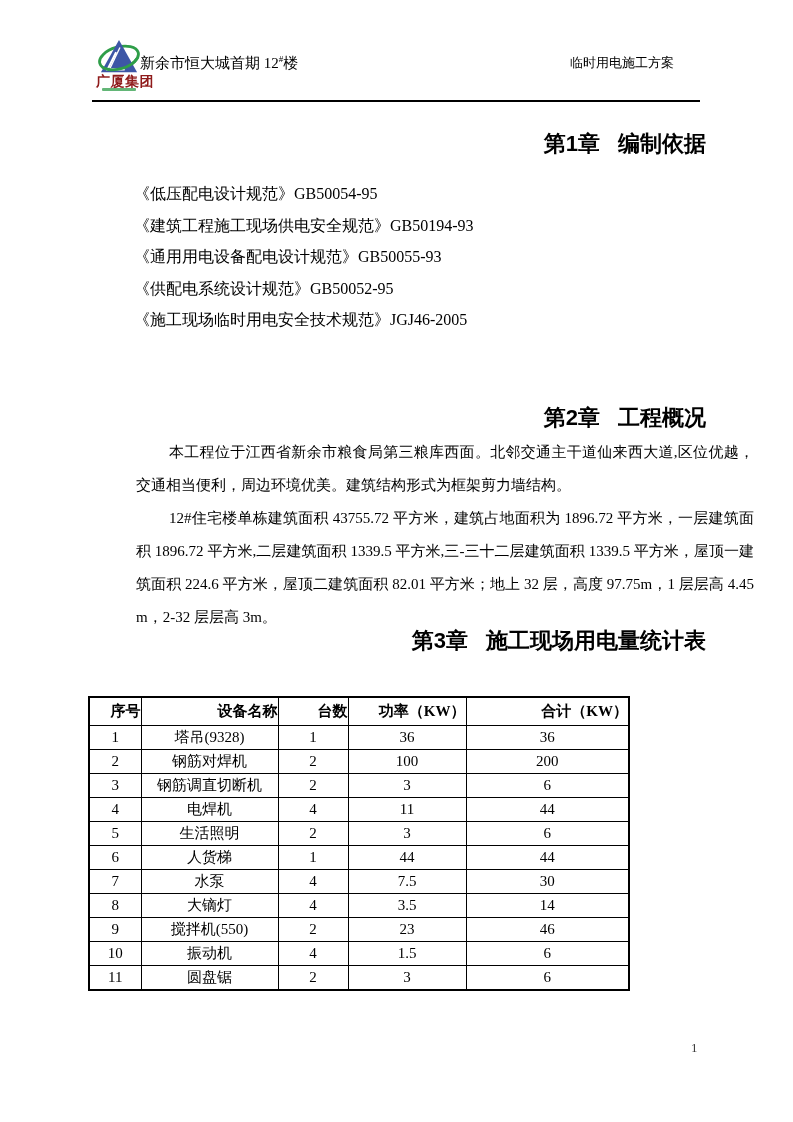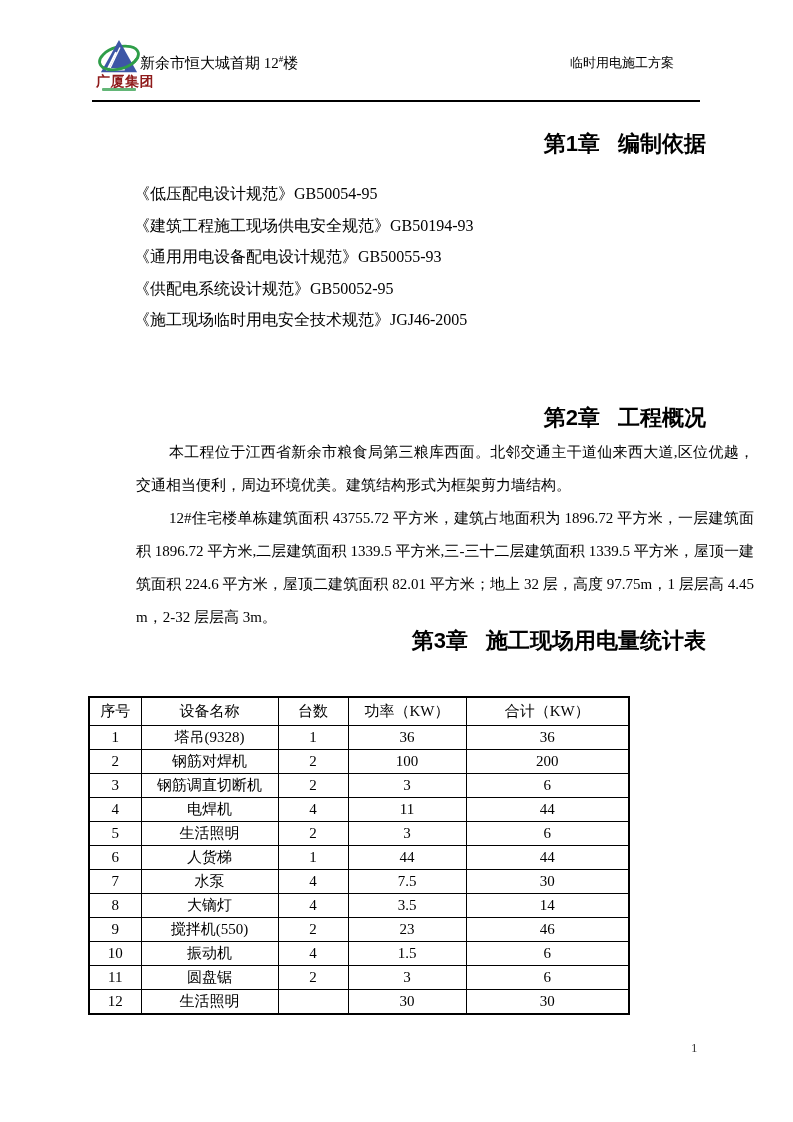--- a/index.html
+++ b/index.html
@@ -54,21 +54,21 @@
   
   .power-table {
     position:absolute; top:696px; left:88px;
     width:542px;
     border-collapse:collapse; table-layout:fixed;
     font-size:15px;
   }
   .power-table, .power-table th, .power-table td { border:1px solid #000; }
   .power-table { border-width:2px; }
   .power-table th {
-    height:27px; font-weight:normal; text-align:center; padding:0;
+    height:27px; font-weight:bold; text-align:right; padding:0;
   }
   .power-table td {
     height:23px; text-align:center; padding:0; vertical-align:middle;
   }
 
   
   .page-number { position:absolute; top:1040px; left:691px; font-size:13px; color:#3c3c3c; }
 </style>
 </head>
 <body>
@@ -201,25 +201,18 @@
       <td>1.5</td>
       <td>6</td>
     </tr>
         <tr>
       <td>11</td>
       <td>圆盘锯</td>
       <td>2</td>
       <td>3</td>
       <td>6</td>
     </tr>
-        <tr>
-      <td>12</td>
-      <td>生活照明</td>
-      <td></td>
-      <td>30</td>
-      <td>30</td>
-    </tr>
       </tbody>
   </table>
 
   <div class="page-number">1</div>
 
 </div>
 
 </body></html>

